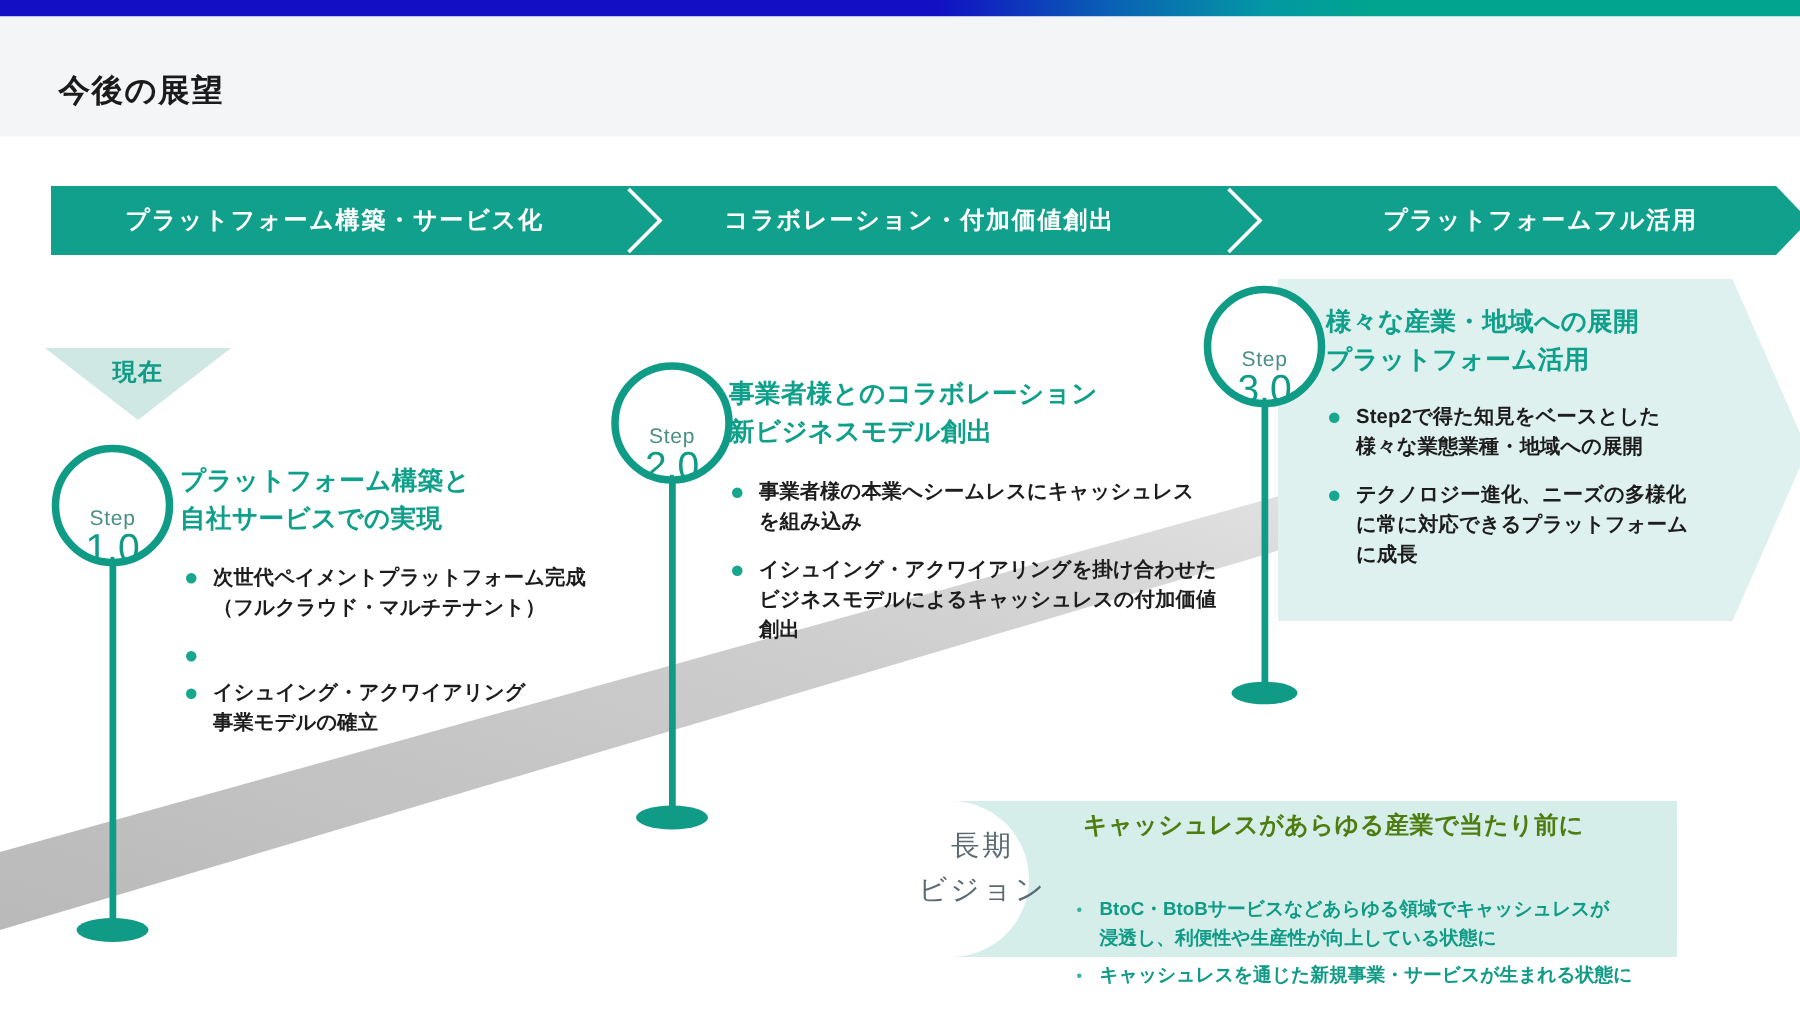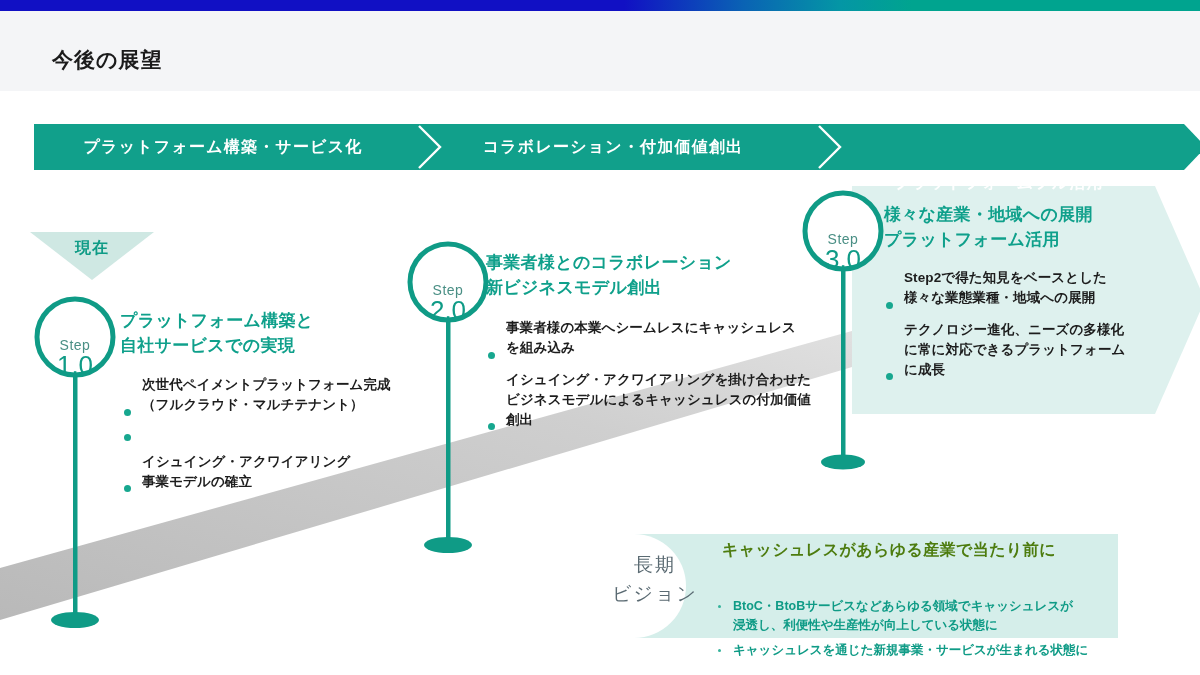--- a/index.html
+++ b/index.html
@@ -17,38 +17,38 @@
     position:absolute;left:0;top:0;width:1200px;height:11px;
     background:linear-gradient(90deg,#1110c4 0%,#1110c4 52%,#0a63b4 62%,#0496a5 70%,#00a48f 76%,#00a48f 100%);
   }
 
   
   .titleband{
     position:absolute;left:0;top:11px;width:1200px;height:80px;
     background:#f4f5f7;
   }
   .title{
-    position:absolute;left:52px;top:46px;
+    position:absolute;left:39px;top:46px;
     font-size:21px;font-weight:bold;color:#1b1b1b;letter-spacing:1px;
   }
 
   
   .road{position:absolute;left:0;top:0;width:1200px;height:675px;}
 
   
   .banner{position:absolute;left:18px;top:124px;width:1172px;height:46px;padding-left:16px;}
   .banner-label{
     position:absolute;top:0;height:46px;
     display:flex;align-items:center;justify-content:center;
     color:#ffffff;font-size:16px;font-weight:bold;letter-spacing:1.2px;
     white-space:nowrap;
   }
   .bl1{left:40px;width:330px;}
   .bl2{left:430px;width:330px;}
-  .bl3{left:816px;width:330px;margin-top:36px;}
+  .bl3{left:844px;width:330px;}
 
   
   .bigarrow{position:absolute;left:0;top:0;width:1200px;height:675px;}
 
   
   .now-wrap{position:absolute;left:22px;top:228px;width:140px;height:56px;}
   .now-label{
     position:absolute;left:0;top:10px;width:140px;text-align:center;
     font-size:16px;font-weight:bold;color:#0f9b86;letter-spacing:1px;
   }
@@ -59,21 +59,21 @@
   .circle-text{position:absolute;text-align:center;width:76px;margin-top:32px;}
   .circle-step{font-size:14px;color:#4a8f85;line-height:1;letter-spacing:.5px;}
   .circle-num{font-size:26px;color:#0f9b86;line-height:1.05;letter-spacing:0px;}
 
   
   .step-head{
     position:absolute;color:#0fa08b;font-weight:bold;font-size:17px;line-height:1.45;
     white-space:pre-line;letter-spacing:.3px;
   }
   .bullets{position:absolute;}
-  .bullet{position:relative;display:flex;margin-bottom:11px;align-items:flex-end;}
+  .bullet{position:relative;display:flex;margin-bottom:11px;}
   .bullet .dot{
     flex:0 0 auto;width:7px;height:7px;border-radius:50%;
     background:#17a78f;margin-top:7px;margin-right:11px;
   }
   .bullet .btxt{
     font-size:13.5px;color:#1d1d1d;font-weight:bold;line-height:1.5;
     white-space:pre-line;letter-spacing:.1px;
   }
 
   

